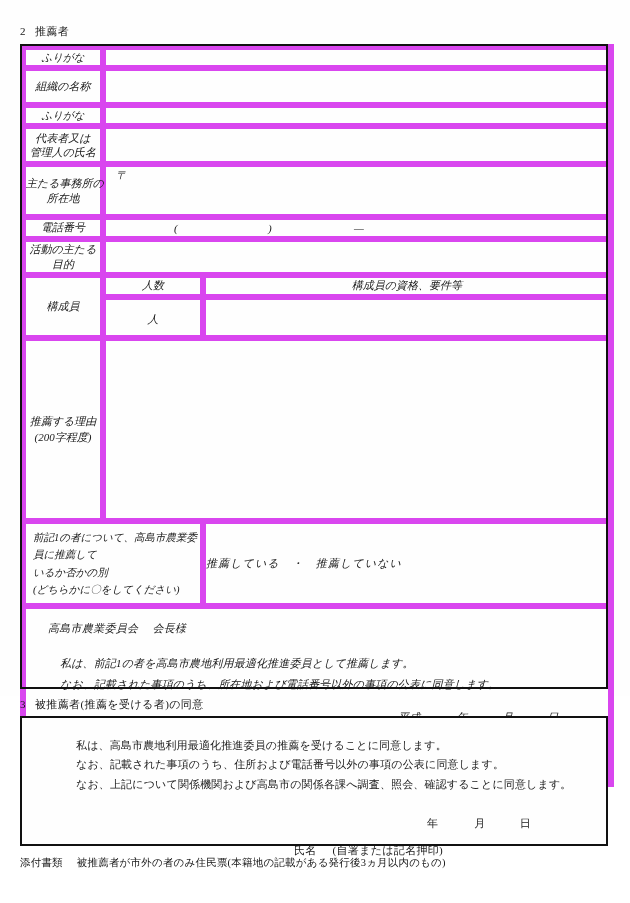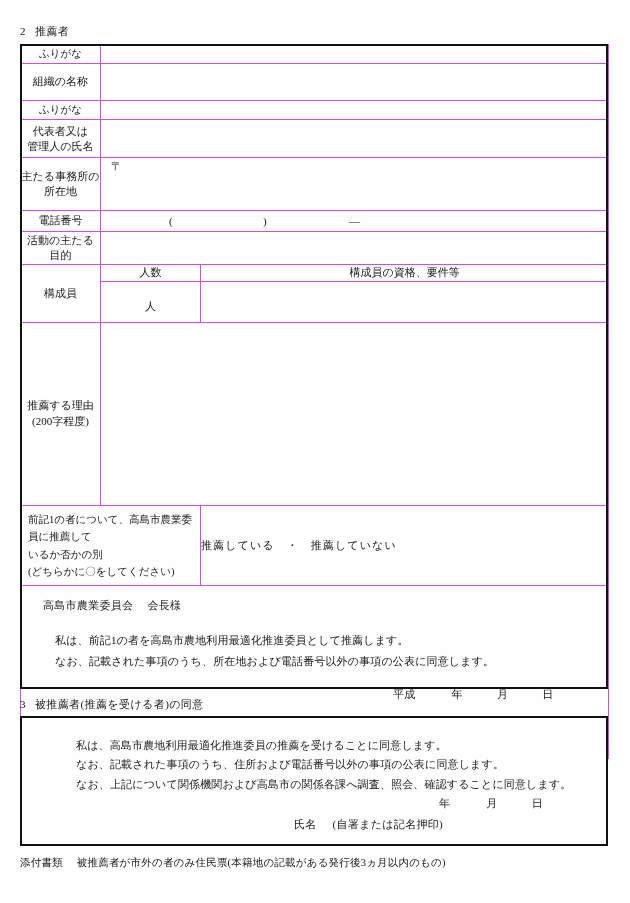--- a/index.html
+++ b/index.html
@@ -40,25 +40,26 @@
   .tbl2 {
     position: absolute;
     left: 20px;
     top: 44px;
     width: 588px;
     border-collapse: collapse;
     table-layout: fixed;
     background: #fefefe;
   }
   .tbl2 td {
-    border: 1px solid #d946ef;
+    border: 6px solid #d946ef;
     padding: 0;
     vertical-align: middle;
     font-size: 11px;
     color: #161616;
+    font-style: italic;
   }
   
   .frame-outer {
     position: absolute;
     left: 20px;
     top: 44px;
     width: 588px;
     height: 645px;
     border: 2px solid #111;
     pointer-events: none;
@@ -175,31 +176,31 @@
     letter-spacing: 0.15px;
   }
   .box3 .p {
     padding-left: 38px;
     white-space: nowrap;
     margin-left: 16px;
   }
   .box3 .p2 { margin-top: 13px; }
 
   .box3 .dateline3 {
-    margin-top: 0;
-    white-space: nowrap;
-    padding-left: 12px;
+    margin-top: 20px;
+    white-space: nowrap;
+    padding-left: 0;
     letter-spacing: 0.3px;
   }
   .box3 .dateline3 .sp-lead { display: inline-block; width: 405px; }
   .box3 .dateline3 .sp1 { display: inline-block; width: 36px; }
   .box3 .dateline3 .sp2 { display: inline-block; width: 34px; }
 
   .box3 .nameline {
-    margin-top: 2px;
+    margin-top: 8px;
     padding-left: 272px;
     white-space: nowrap;
     letter-spacing: 0.3px;
   }
   .box3 .nameline .gap { display: inline-block; width: 16px; }
 
   
   .footnote {
     position: absolute;
     left: 20px;

